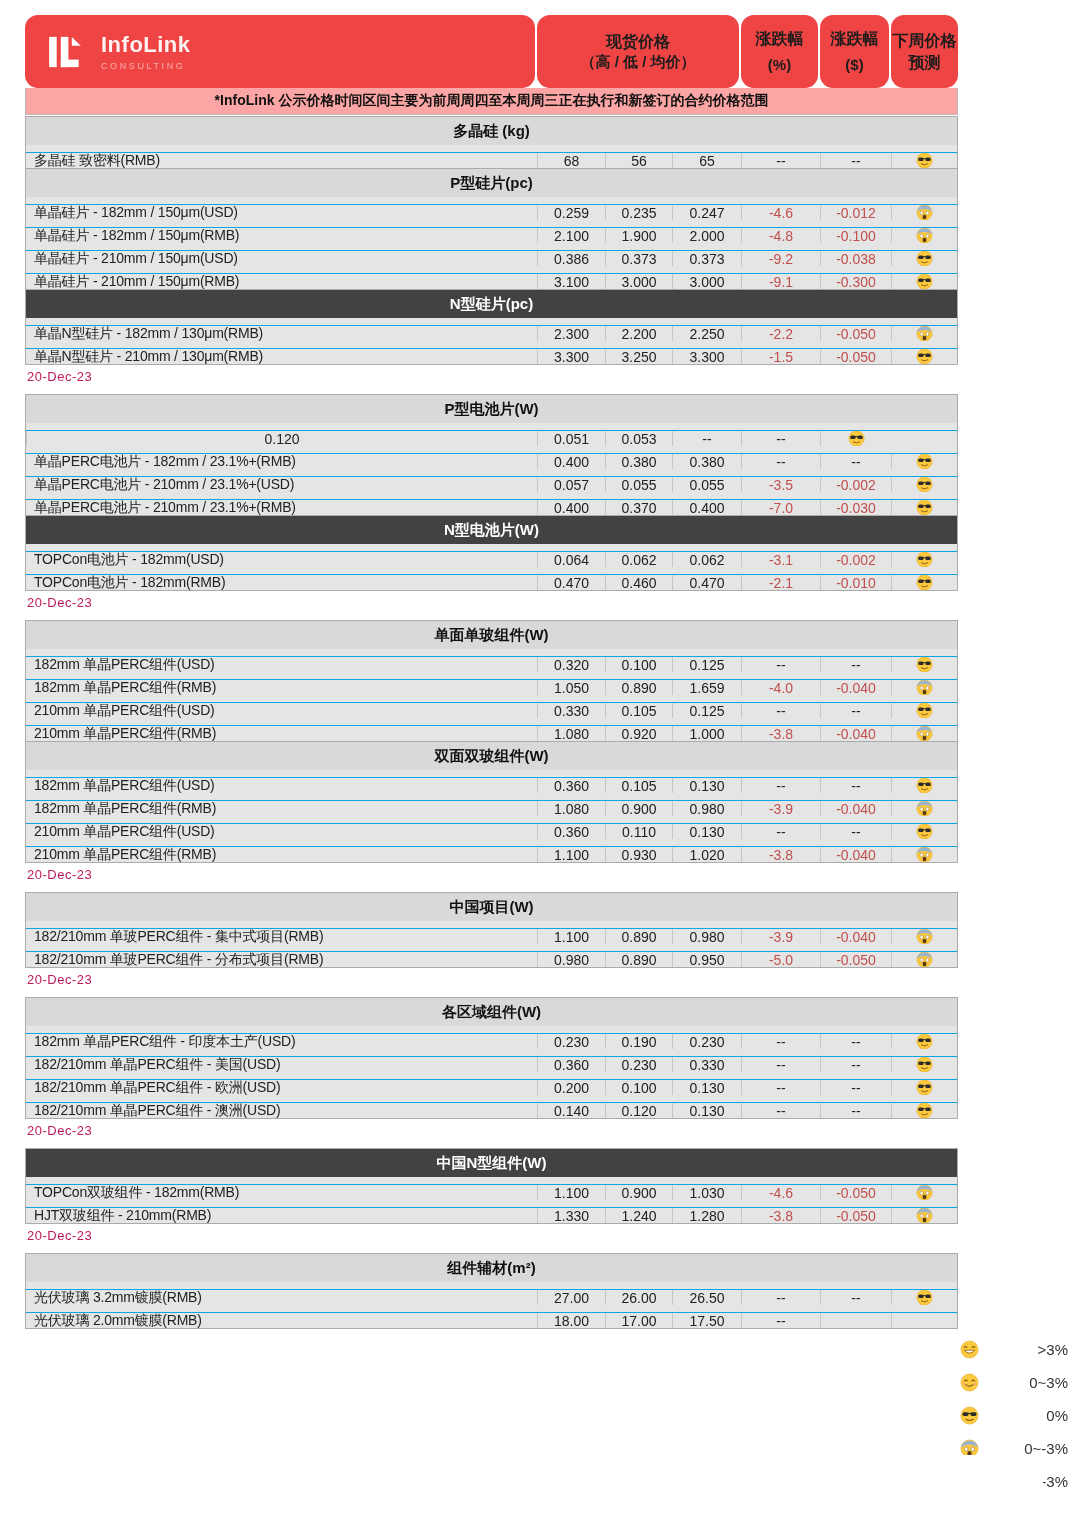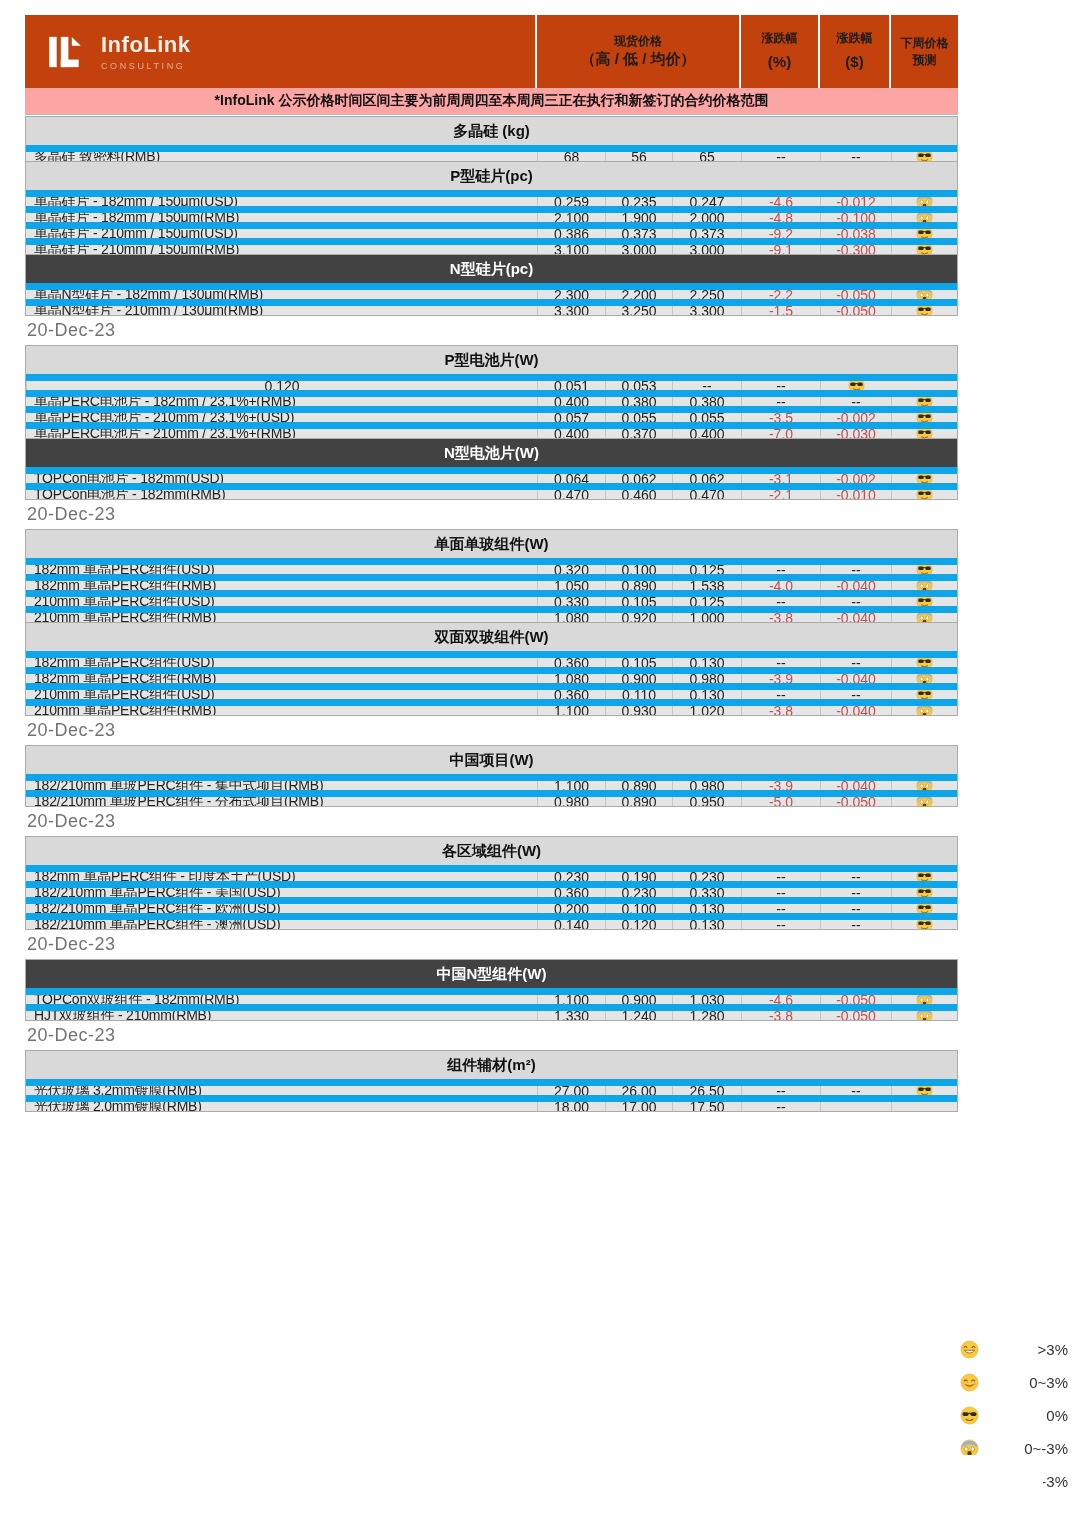--- a/index.html
+++ b/index.html
@@ -3,39 +3,39 @@
 <meta charset="utf-8">
 <style>
   * { margin:0; padding:0; box-sizing:border-box; }
   html,body { background:#fff; }
   body { width:1080px; font-family:"Liberation Sans","DejaVu Sans",sans-serif; }
   .page { position:relative; width:1080px; height:1517px; background:#fff; overflow:hidden; }
   .tablewrap { position:absolute; left:25px; top:15px; width:933px; }
 
   
   .yhdr { display:grid; grid-template-columns:510px 202px 77px 69px 67px; column-gap:2px; height:73px; }
-  .ycell { background:#c2410c; display:flex; flex-direction:column; align-items:center; justify-content:center; }
+  .ycell { background:#ef4444; display:flex; flex-direction:column; align-items:center; justify-content:center;border-radius:13px; }
   .ycell.logo { flex-direction:row; justify-content:flex-start; padding-left:20px; gap:12px; }
   .brandtxt .bname { font-size:22px; font-weight:bold; color:rgba(255,255,255,.93); letter-spacing:.5px; }
   .brandtxt .bsub  { font-size:9px; color:rgba(255,255,255,.55); letter-spacing:2.6px; margin-top:3px; }
-  .h-line1 { font-size:12px; font-weight:bold; color:#1c1c1c; line-height:1.35; }
+  .h-line1 { font-size:16px; font-weight:bold; color:#1c1c1c; line-height:1.35; }
   .h-line2 { font-size:15px; font-weight:bold; color:#1c1c1c; line-height:1.35; }
 
   .note { height:27px; border:1px solid #b9b9b9; border-top:none; display:flex; align-items:center; justify-content:center; font-weight:bold; font-size:14px; color:#111; background:#fca5a5; }
 
   .groups { margin-top:2px; }
   .group { margin-bottom:9px; }
   .sect { border:1px solid #ababab; margin-top:-1px; background:#e5e5e5; }
   .sect-head { height:28px; background:#d9d9d9; display:flex; align-items:center; justify-content:center; font-weight:bold; font-size:15px; color:#111; }
   .sect-head.dark { background:#424242; color:#fff; }
-  .trow { display:grid; grid-template-columns:511px 68px 67px 69px 79px 71px 66px; height:16px; border-top:7px solid #0ea5e9; }
+  .trow { display:grid; grid-template-columns:511px 68px 67px 69px 79px 71px 66px; height:16px; border-top:1px solid #0ea5e9;margin-top:7px; }
   .cell { display:flex; align-items:center; justify-content:center; font-size:14px; color:#222; border-left:1px solid #c6c6c6; overflow:hidden; white-space:nowrap; }
   .cell.lab { border-left:none; justify-content:flex-start; padding-left:8px; letter-spacing:-0.2px; }
   .cell.red { color:#c0504d; }
-  .date { color:#737373; font-size:18px; margin:4px 0 0 2px; height:17px; letter-spacing:.5px; }
+  .date { color:#be185d; font-size:13px; margin:4px 0 0 2px; height:17px; letter-spacing:.5px; }
 
   .legend { position:absolute; left:960px; top:1333px; width:108px; }
   .legend-item { display:flex; align-items:center; justify-content:space-between; height:33px; }
   .legend-label { font-size:15px; color:#333; font-weight:500; }
 
   .overlay { position:absolute; left:762px; top:1455px; width:281px; height:37px; background:#fff; z-index:5; }
   .emoji { display:inline-flex; }
 </style>
 </head>
 <body>
@@ -365,21 +365,21 @@
                     <rect x="8.4" y="7.2" width="3.2" height="1.1" fill="#2b2b2b"></rect>
                     <path d="M6.3 14 Q10 16.6 13.7 14" stroke="#8a5a10" stroke-width="1.1" fill="none" stroke-linecap="round"></path>
                   </svg>
                 </span>
               </div>
             </div>
             <div class="trow">
               <div class="cell lab">182mm 单晶PERC组件(RMB)</div>
               <div class="cell">1.050</div>
               <div class="cell">0.890</div>
-              <div class="cell">1.538</div>
+              <div class="cell">1.659</div>
               <div class="cell red">-4.0</div>
               <div class="cell red">-0.040</div>
               <div class="cell">
                 <span class="emoji">
                   <svg width="17" height="17" viewBox="0 0 20 20">
                     <circle cx="10" cy="10" r="9" fill="#FCC93E" stroke="#E3A81E" stroke-width="0.6"></circle>
                     <path d="M1.3 8.6 A9 9 0 0 1 18.7 8.6 Q14.5 5.6 10 5.8 Q5.5 5.6 1.3 8.6 Z" fill="#9AB3D2"></path>
                     <ellipse cx="6.6" cy="10.6" rx="1.8" ry="2.3" fill="#fff" stroke="#7a5a20" stroke-width="0.5"></ellipse>
                     <ellipse cx="13.4" cy="10.6" rx="1.8" ry="2.3" fill="#fff" stroke="#7a5a20" stroke-width="0.5"></ellipse>
                     <ellipse cx="10" cy="15.2" rx="2.3" ry="2.6" fill="#5a3a14"></ellipse>

